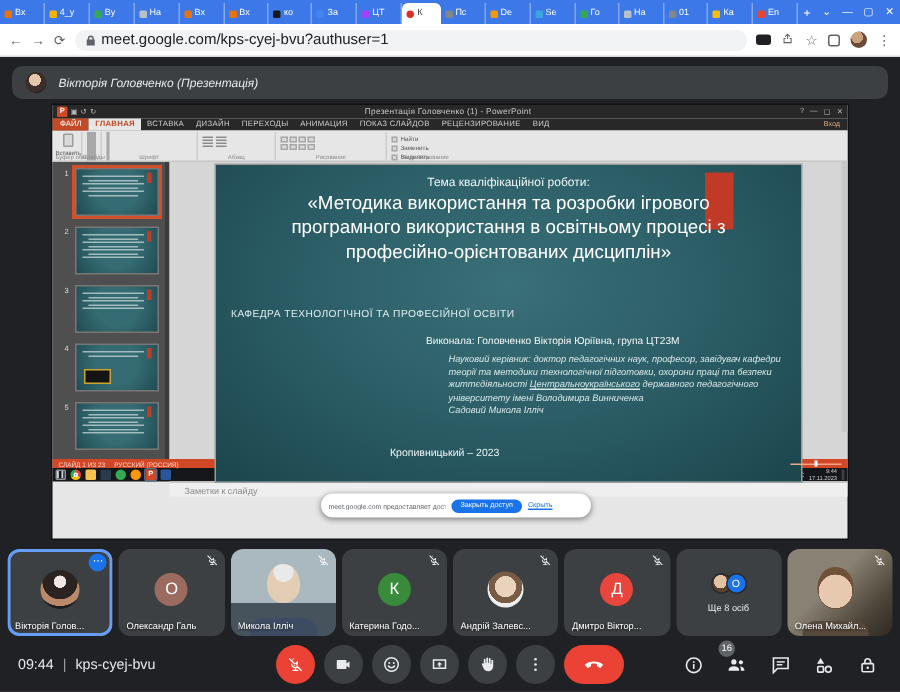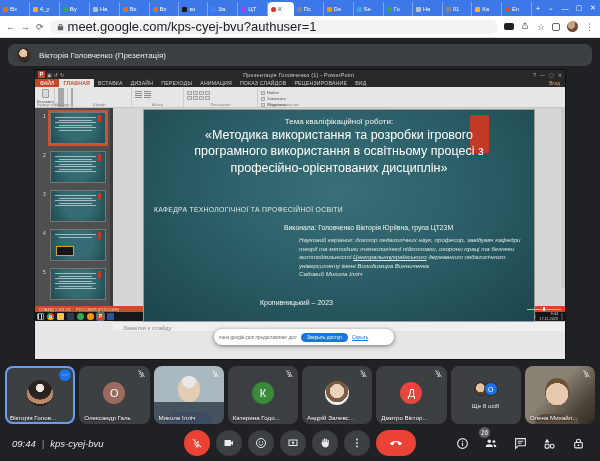--- a/index.html
+++ b/index.html
@@ -14,30 +14,30 @@
   .tab .fav{width:5px;height:5px;border-radius:1px;flex:0 0 auto;}
   .tab.active{background:#fff;color:#3c4043;border-radius:4px 4px 0 0;max-width:34px;border-right:none;}
   .tab.active .fav{border-radius:50%;}
   .newtab{width:12px;color:#fff;font-size:8px;text-align:center;line-height:14px;}
   .wctl{margin-left:auto;display:flex;align-items:center;height:16px;color:#fff;font-size:7px;}
   .wctl span{width:14px;text-align:center;cursor:default;}
   .toolbar{position:absolute;top:16px;left:0;width:600px;height:22px;background:#fff;display:flex;align-items:center;
            padding:0 6px;gap:6px;border-bottom:1px solid #dadce0;}
   .navg{color:#5f6368;font-size:9px;}
   .urlbar{flex:1;height:14px;background:#f1f3f4;border-radius:7px;display:flex;align-items:center;gap:4px;padding:0 7px;
-          color:#202124;font-size:13px;overflow:hidden;white-space:nowrap;}
+          color:#202124;font-size:10px;overflow:hidden;white-space:nowrap;}
   .tb-right{display:flex;align-items:center;gap:7px;color:#5f6368;font-size:9px;}
   .ext-pill{width:10px;height:7px;background:#202124;border-radius:2px;}
   .sidepanel{width:8px;height:8px;border:1px solid #5f6368;border-radius:2px;}
   .avatar-sm{width:11px;height:11px;border-radius:50%;background:radial-gradient(circle at 40% 35%,#caa27e 0 40%,#6b4a3a 41% 100%);}
 
   
   .meet{position:absolute;top:38px;left:0;width:600px;height:423px;background:#202124;}
   .banner{position:absolute;top:6px;left:8px;width:584px;height:22px;background:#3c4043;border-radius:7px;
-          display:flex;align-items:center;gap:8px;padding:0 9px;color:#e8eaed;font-size:8px;}
+          display:flex;align-items:center;gap:8px;padding:0 9px;color:#e8eaed;font-size:8px;font-style:italic;}
   .banner .bav{width:14px;height:14px;border-radius:50%;
         background:radial-gradient(circle at 45% 38%,#e6c6a8 0 34%,#3a2d2a 35% 70%,#17181a 71% 100%);}
 
   
   .ppt{position:absolute;top:32px;left:35px;width:530px;height:289px;background:#e6e6e6;box-shadow:0 0 0 1px #101113;}
   .ppt-title{height:9px;background:#282828;display:flex;align-items:center;padding:0 3px;color:#c9c9c9;font-size:5.5px;}
   .qat{display:flex;align-items:center;gap:2px;}
   .qat .ppico{width:7px;height:7px;background:#d24726;border-radius:1px;color:#fff;font-size:5px;line-height:7px;text-align:center;font-weight:bold;}
   .qat .qbtn{color:#bbb;font-size:5px;}
   .ppt-title .t{flex:1;text-align:center;letter-spacing:.2px;}
@@ -142,21 +142,21 @@
         background:radial-gradient(circle at 50% 58%,#e6c9ae 0 55%,#6e5136 56% 100%);}
   .video8 .torso{position:absolute;left:46%;bottom:-6px;transform:translateX(-50%);width:44px;height:16px;border-radius:9px 9px 0 0;
         background:#57493b;}
   .ovf-group{position:absolute;left:50%;top:40%;transform:translate(-50%,-50%);display:flex;}
   .ovf-a{width:14px;height:14px;border-radius:50%;background:radial-gradient(circle at 45% 40%,#e3c2a4 0 45%,#59402f 46% 100%);border:1px solid #2a2b2e;}
   .ovf-b{width:14px;height:14px;border-radius:50%;margin-left:-4px;color:#fff;font-size:7px;display:flex;
          align-items:center;justify-content:center;border:1px solid #2a2b2e;}
   .ovf-label{position:absolute;left:0;right:0;top:62%;text-align:center;font-size:6.2px;color:#e8eaed;}
 
   
-  .ctrlbar{position:absolute;left:0;top:387px;width:600px;height:36px;display:flex;align-items:center;font-style:italic;}
+  .ctrlbar{position:absolute;left:0;top:387px;width:600px;height:36px;display:flex;align-items:center;}
   .meta{position:absolute;left:12px;display:flex;align-items:center;gap:6px;color:#e8eaed;font-size:9.5px;}
   .meta .sep{color:#9aa0a6;}
   .cgroup{position:absolute;left:50%;transform:translateX(-50%);display:flex;align-items:center;gap:6px;}
   .cbtn{width:26px;height:26px;border-radius:50%;background:#3c4043;display:flex;align-items:center;justify-content:center;}
   .cbtn.red{background:#ea4335;}
   .cbtn.end{width:40px;border-radius:13px;background:#ea4335;}
   .rgroup{position:absolute;right:14px;display:flex;align-items:center;gap:13px;}
   .ricon{position:relative;width:16px;height:16px;display:flex;align-items:center;justify-content:center;}
   .badge{position:absolute;top:-8px;left:-4px;min-width:11px;height:11px;border-radius:6px;background:#5f6368;
          color:#fff;font-size:6.3px;line-height:11px;text-align:center;padding:0 1px;}

